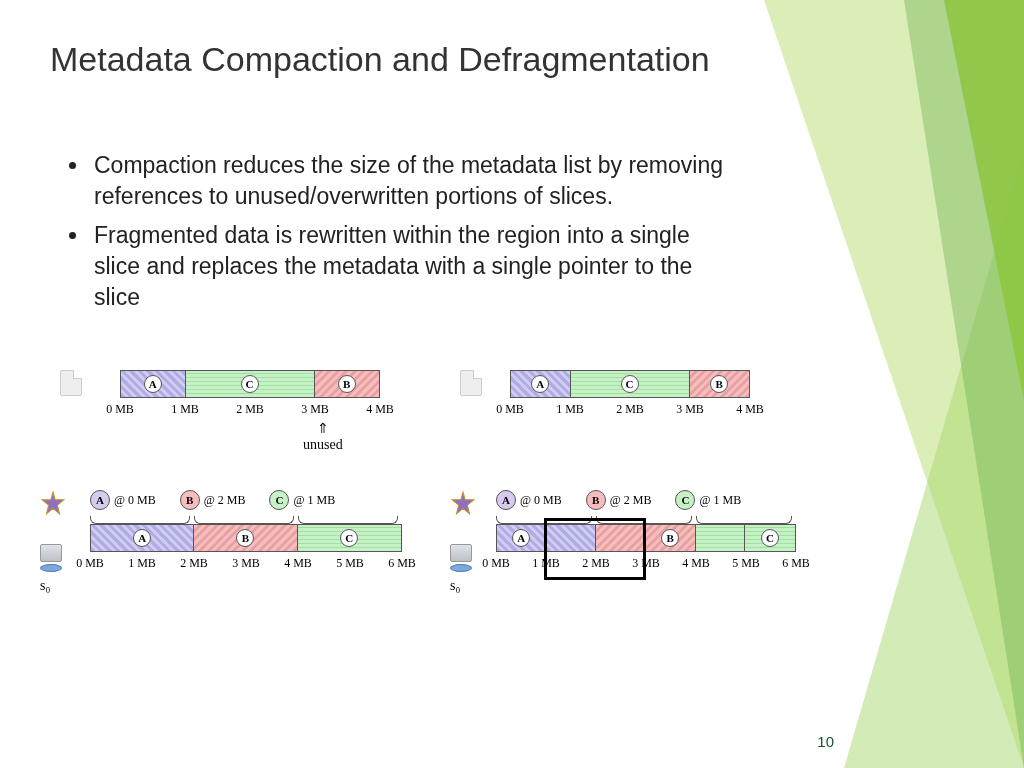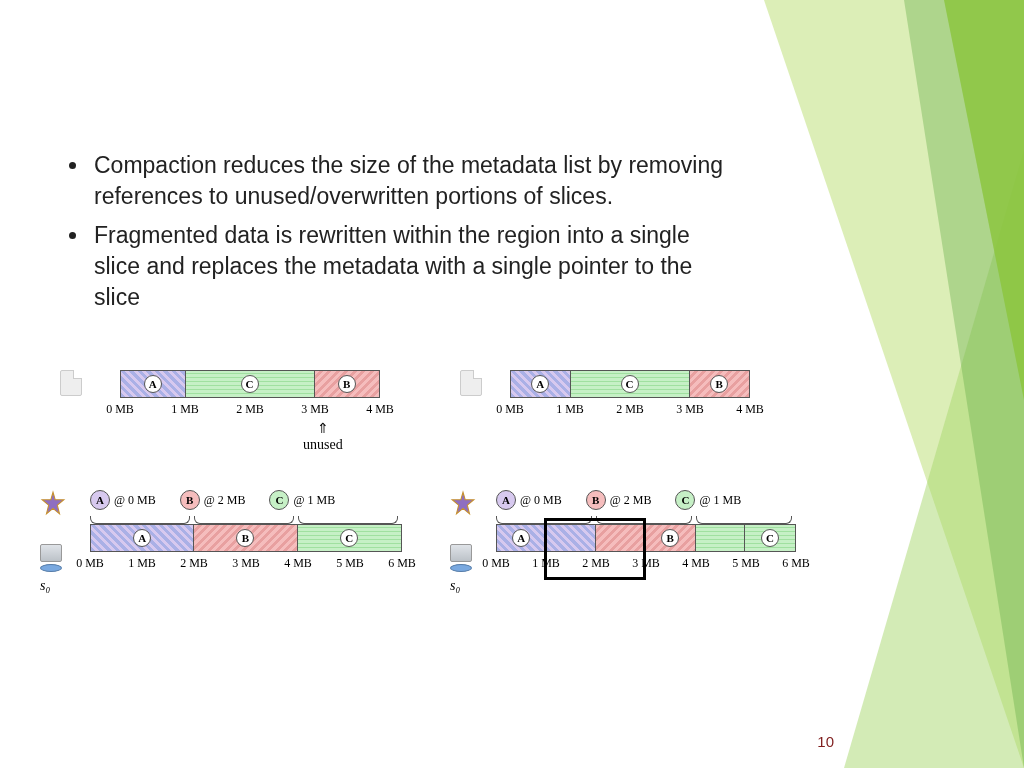--- a/index.html
+++ b/index.html
@@ -19,21 +19,21 @@
             border-top: 768px solid #9acd32; opacity: .35; }
   .shard4 { right: 0; bottom: 0; width: 0; height: 0;
             border-left: 120px solid transparent;
             border-top: 768px solid #6ab04c; opacity: .4; }
 
   .title { position: absolute; left: 50px; top: 40px; font-size: 34px; font-weight: 400; color: #333; }
 
   .bullets { position: absolute; left: 90px; top: 150px; width: 640px; font-size: 23px; color: #222; line-height: 1.35; list-style: disc; }
   .bullets li { margin-bottom: 8px; padding-left: 4px; }
 
-  .page-num { position: absolute; right: 190px; bottom: 18px; font-size: 15px; color: #7f1d1d; }
+  .page-num { position: absolute; right: 190px; bottom: 18px; font-size: 15px; color: #14532d; }
 
   
   .diagram-pane { position: absolute; left: 40px; top: 370px; width: 820px; height: 330px; }
   .dgroup { position: absolute; }
 
   
   .bar { position: relative; height: 28px; display: flex; border: 1px solid #555; }
   .seg { height: 100%; display: flex; align-items: center; justify-content: center; font-family: "Times New Roman", serif; font-size: 13px; border-right: 1px solid #555; position: relative; }
   .seg:last-child { border-right: none; }
   .seg .letter { width: 18px; height: 18px; border-radius: 50%; background: #fff; border: 1px solid #555; display: flex; align-items: center; justify-content: center; font-weight: bold; font-size: 11px; }
@@ -48,21 +48,21 @@
   .file-icon { width: 22px; height: 26px; background: #eee; border: 1px solid #ccc; border-radius: 2px; position: relative; }
   .file-icon::before { content: ""; position: absolute; right: -1px; top: -1px; width: 8px; height: 8px; background: #fff; border-left: 1px solid #ccc; border-bottom: 1px solid #ccc; }
 
   .star-icon { width: 26px; height: 26px; position: relative; }
   .star-icon svg { width: 26px; height: 26px; }
 
   .server-icon { width: 28px; height: 30px; }
   .server-icon .srv { width: 22px; height: 18px; background: linear-gradient(#dfe3e8,#bcc2c8); border: 1px solid #999; border-radius: 2px; }
   .server-icon .dsk { width: 22px; height: 8px; margin-top: 2px; border-radius: 50%; background: #7aa9e0; border: 1px solid #557ca8; }
 
-  .s0 { font-family: "Times New Roman", serif; font-style: italic; font-size: 14px; }
+  .s0 { font-family: "Times New Roman", serif; font-size: 14px; }
   .cursor-lbl { position: absolute; font-family: "Times New Roman", serif; font-size: 14px; text-align: center; }
   .cursor-lbl::before { content: "⇑"; display: block; font-style: normal; font-size: 14px; }
 
   .ptr-row { display: flex; gap: 24px; align-items: center; font-family: "Times New Roman", serif; font-size: 12px; margin-bottom: 6px; }
   .ptr { display: flex; align-items: center; gap: 4px; }
   .ptr .circ { width: 20px; height: 20px; border-radius: 50%; border: 1.5px solid #555; display: flex; align-items: center; justify-content: center; font-weight: bold; font-size: 11px; }
   .circ.cA { background: #d7c9ef; }
   .circ.cB { background: #f5bdbd; }
   .circ.cC { background: #c6f0c6; }
 
@@ -73,20 +73,21 @@
 </style>
 </head>
 <body>
 <div class="slide">
 
   <div class="bg-shard shard3"></div>
   <div class="bg-shard shard2"></div>
   <div class="bg-shard shard4"></div>
   <div class="bg-shard shard1"></div>
 
+  <h1 class="title">Metadata Compaction and Defragmentation</h1>
 
   <ul class="bullets">
     <li>Compaction reduces the size of the metadata list by removing references to unused/overwritten portions of slices.</li>
     <li>Fragmented data is rewritten within the region into a single  slice and replaces the metadata with a single pointer to the slice</li>
   </ul>
 
   <div class="diagram-pane">
 
     <div class="dgroup" style="left:20px; top:0; width:370px;">
       <div class="file-icon" style="position:absolute; left:0; top:0;"></div>

